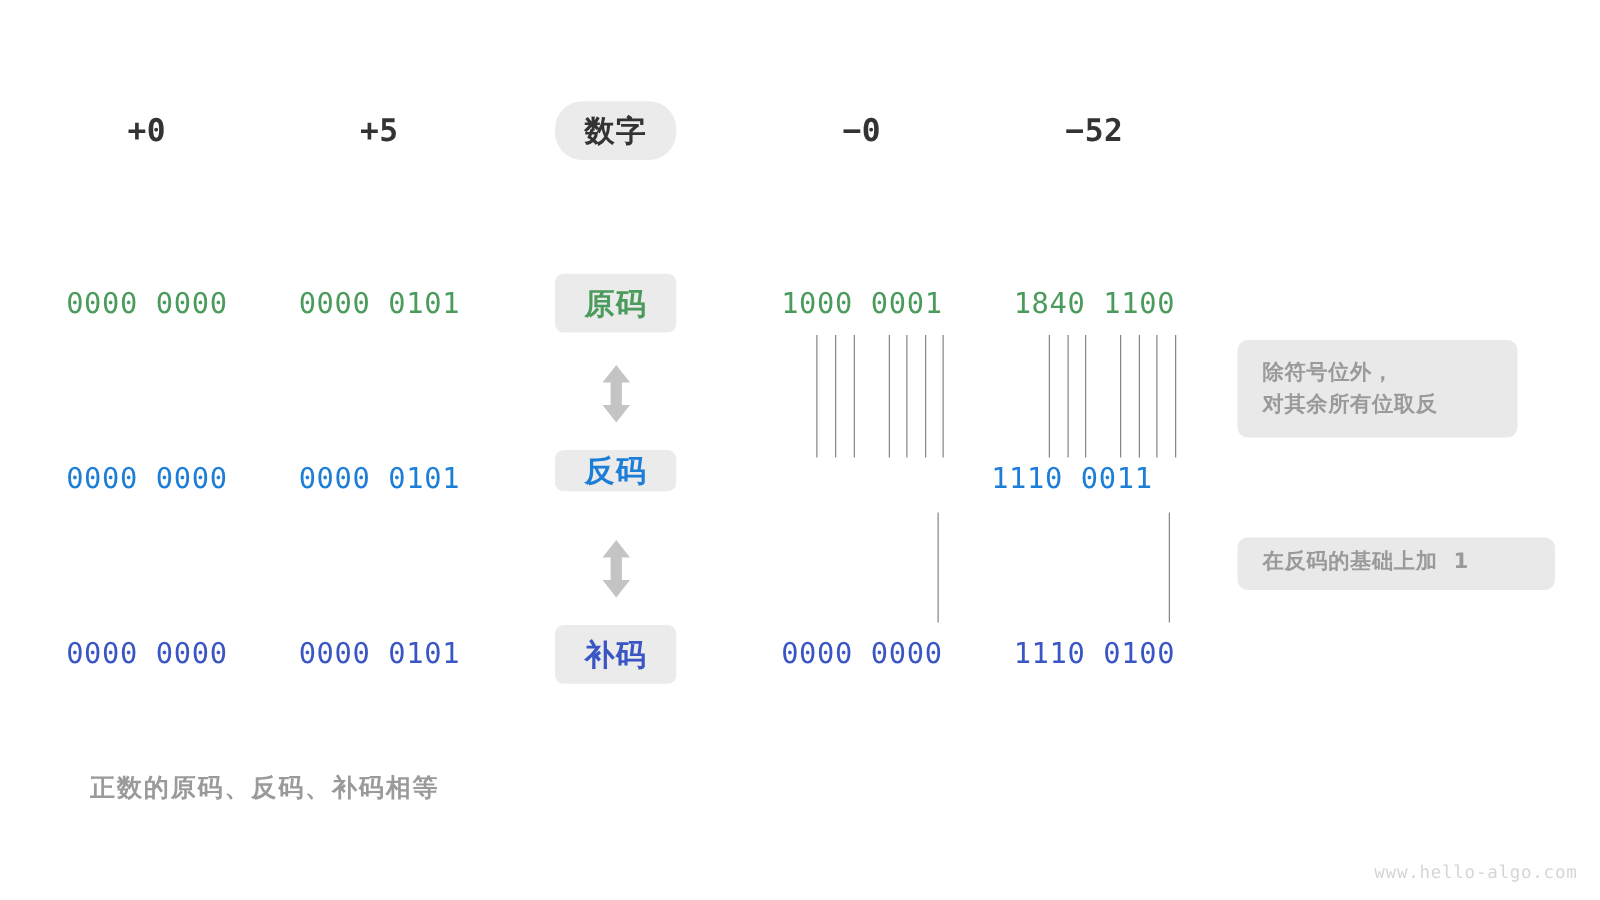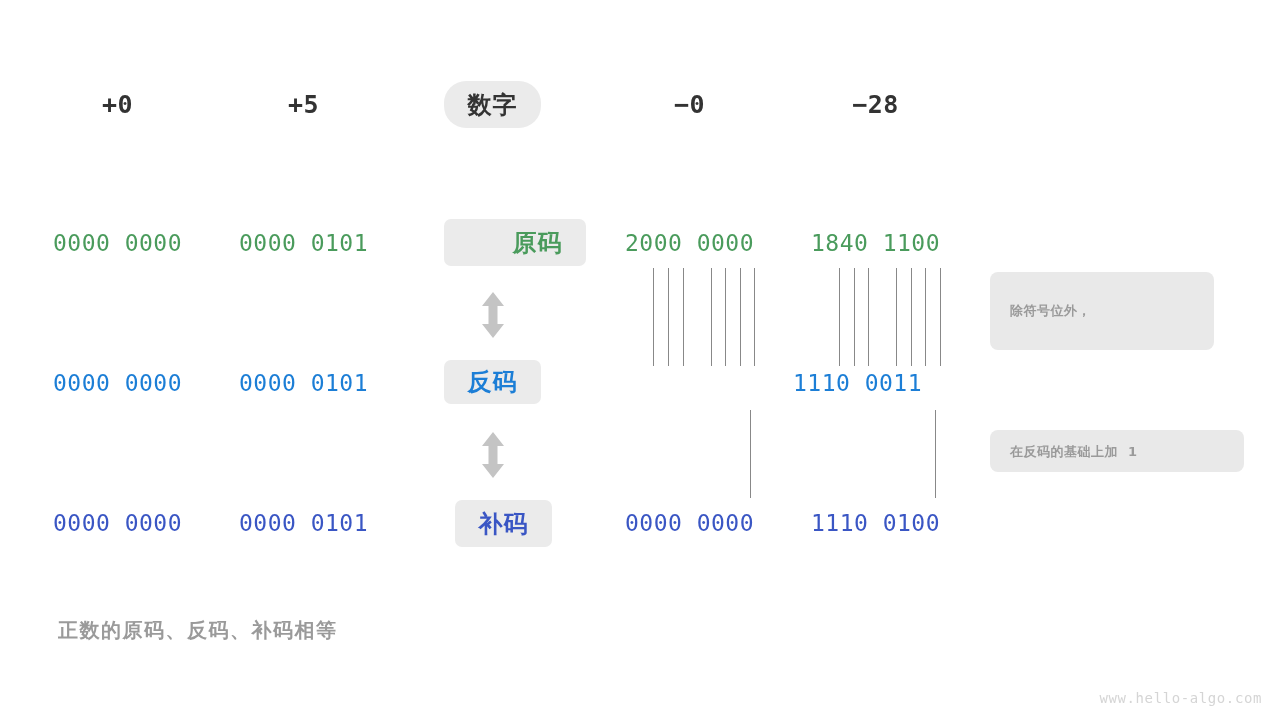--- a/index.html
+++ b/index.html
@@ -56,36 +56,36 @@
     display: flex;
     align-items: center;
     justify-content: center;
     background: #ebebeb;
     border-radius: 7px;
     font-size: 24px;
     font-weight: bold;
     letter-spacing: 1px;
   }
   .badge.dark   { color: #333333; }
-  .badge.green  { color: #4a9b5c; padding-left: 45px; }
+  .badge.green  { color: #4a9b5c; }
   .badge.blue   { color: #1c7ed6; }
-  .badge.indigo { color: #3a56c4; margin-left: 11px; }
+  .badge.indigo { color: #3a56c4; }
 
   
   .arrow2 {
     position: absolute;
   }
 
   
   .callout {
     position: absolute;
     background: #e9e9e9;
     border-radius: 8px;
     color: #9a9a9a;
-    font-size: 13px;
+    font-size: 17px;
     font-weight: bold;
     line-height: 1.55;
     display: flex;
     flex-direction: column;
     justify-content: center;
     box-sizing: border-box;
     padding: 10px 20px;
     letter-spacing: 0.5px;
   }
   .callout .line { white-space: pre; }
@@ -125,29 +125,29 @@
 <div class="canvas">
 
   <div class="cell num-label" style="left:40px; top:84px; width:155px; height:40px;">+0</div>
 
   <div class="cell num-label" style="left:226px; top:84px; width:155px; height:40px;">+5</div>
 
   <div class="badge dark" style="left:444px; top:81px; width:97px; height:47px;border-radius:22px;">数字</div>
 
   <div class="cell num-label" style="left:612px; top:84px; width:155px; height:40px;">−0</div>
 
-  <div class="cell num-label" style="left:798px; top:84px; width:155px; height:40px;">−28</div>
+  <div class="cell num-label" style="left:798px; top:84px; width:155px; height:40px;">−52</div>
 
   <div class="cell bits green" style="left:40px; top:223px; width:155px; height:40px;">0000 0000</div>
 
   <div class="cell bits green" style="left:226px; top:223px; width:155px; height:40px;">0000 0101</div>
 
   <div class="badge green" style="left:444px; top:219px; width:97px; height:47px;">原码</div>
 
-  <div class="cell bits green" style="left:612px; top:223px; width:155px; height:40px;">2000 0000</div>
+  <div class="cell bits green" style="left:612px; top:223px; width:155px; height:40px;">1000 0001</div>
 
   <div class="cell bits green" style="left:798px; top:223px; width:155px; height:40px;">1840 1100</div>
 
   <div class="tick" style="left:653px; top:268px; height:98px;"></div>
   <div class="tick" style="left:668px; top:268px; height:98px;"></div>
   <div class="tick" style="left:683px; top:268px; height:98px;"></div>
   <div class="tick" style="left:711px; top:268px; height:98px;"></div>
   <div class="tick" style="left:725px; top:268px; height:98px;"></div>
   <div class="tick" style="left:740px; top:268px; height:98px;"></div>
   <div class="tick" style="left:754px; top:268px; height:98px;"></div>
@@ -163,21 +163,21 @@
   <div class="arrow2" style="left:478px; top:290px; width:30px; height:50px;">
     <svg width="30" height="50" viewBox="0 0 30 50" aria-hidden="true">
       <path d="M15 2 L26 16 L19.5 16 L19.5 34 L26 34 L15 48 L4 34 L10.5 34 L10.5 16 L4 16 Z" fill="#c4c4c4"></path>
     </svg>
   </div>
 
   <div class="cell bits blue" style="left:40px; top:363px; width:155px; height:40px;">0000 0000</div>
 
   <div class="cell bits blue" style="left:226px; top:363px; width:155px; height:40px;">0000 0101</div>
 
-  <div class="badge blue" style="left:444px; top:360px; width:97px; height:44px;">反码</div>
+  <div class="badge blue" style="left:444px; top:360px; width:97px; height:33px;">反码</div>
 
 
   <div class="cell bits blue" style="left:780px; top:363px; width:155px; height:40px;">1110 0011</div>
 
   <div class="tick" style="left:750px; top:410px; height:88px;"></div>
   <div class="tick" style="left:935px; top:410px; height:88px;"></div>
 
   <div class="arrow2" style="left:478px; top:430px; width:30px; height:50px;">
     <svg width="30" height="50" viewBox="0 0 30 50" aria-hidden="true">
       <path d="M15 2 L26 16 L19.5 16 L19.5 34 L26 34 L15 48 L4 34 L10.5 34 L10.5 16 L4 16 Z" fill="#c4c4c4"></path>
@@ -189,24 +189,25 @@
   <div class="cell bits indigo" style="left:226px; top:503px; width:155px; height:40px;">0000 0101</div>
 
   <div class="badge indigo" style="left:444px; top:500px; width:97px; height:47px;">补码</div>
 
   <div class="cell bits indigo" style="left:612px; top:503px; width:155px; height:40px;">0000 0000</div>
 
   <div class="cell bits indigo" style="left:798px; top:503px; width:155px; height:40px;text-align:right;">1110 0100</div>
 
   <div class="callout" style="left:990px; top:272px; width:224px; height:78px;">
     <span class="line">除符号位外，</span>
+    <span class="line">对其余所有位取反</span>
   </div>
 
   <div class="callout" style="left:990px; top:430px; width:254px; height:42px;justify-content:flex-end;">
     <span class="line">在反码的基础上加  1</span>
   </div>
 
-  <div class="caption" style="left:58px; top:617px;">正数的原码、反码、补码相等</div>
+  <div class="caption" style="left:72px; top:617px;">正数的原码、反码、补码相等</div>
 
 
   <div class="watermark">www.hello-algo.com</div>
 
 </div>
 
 </body></html>

